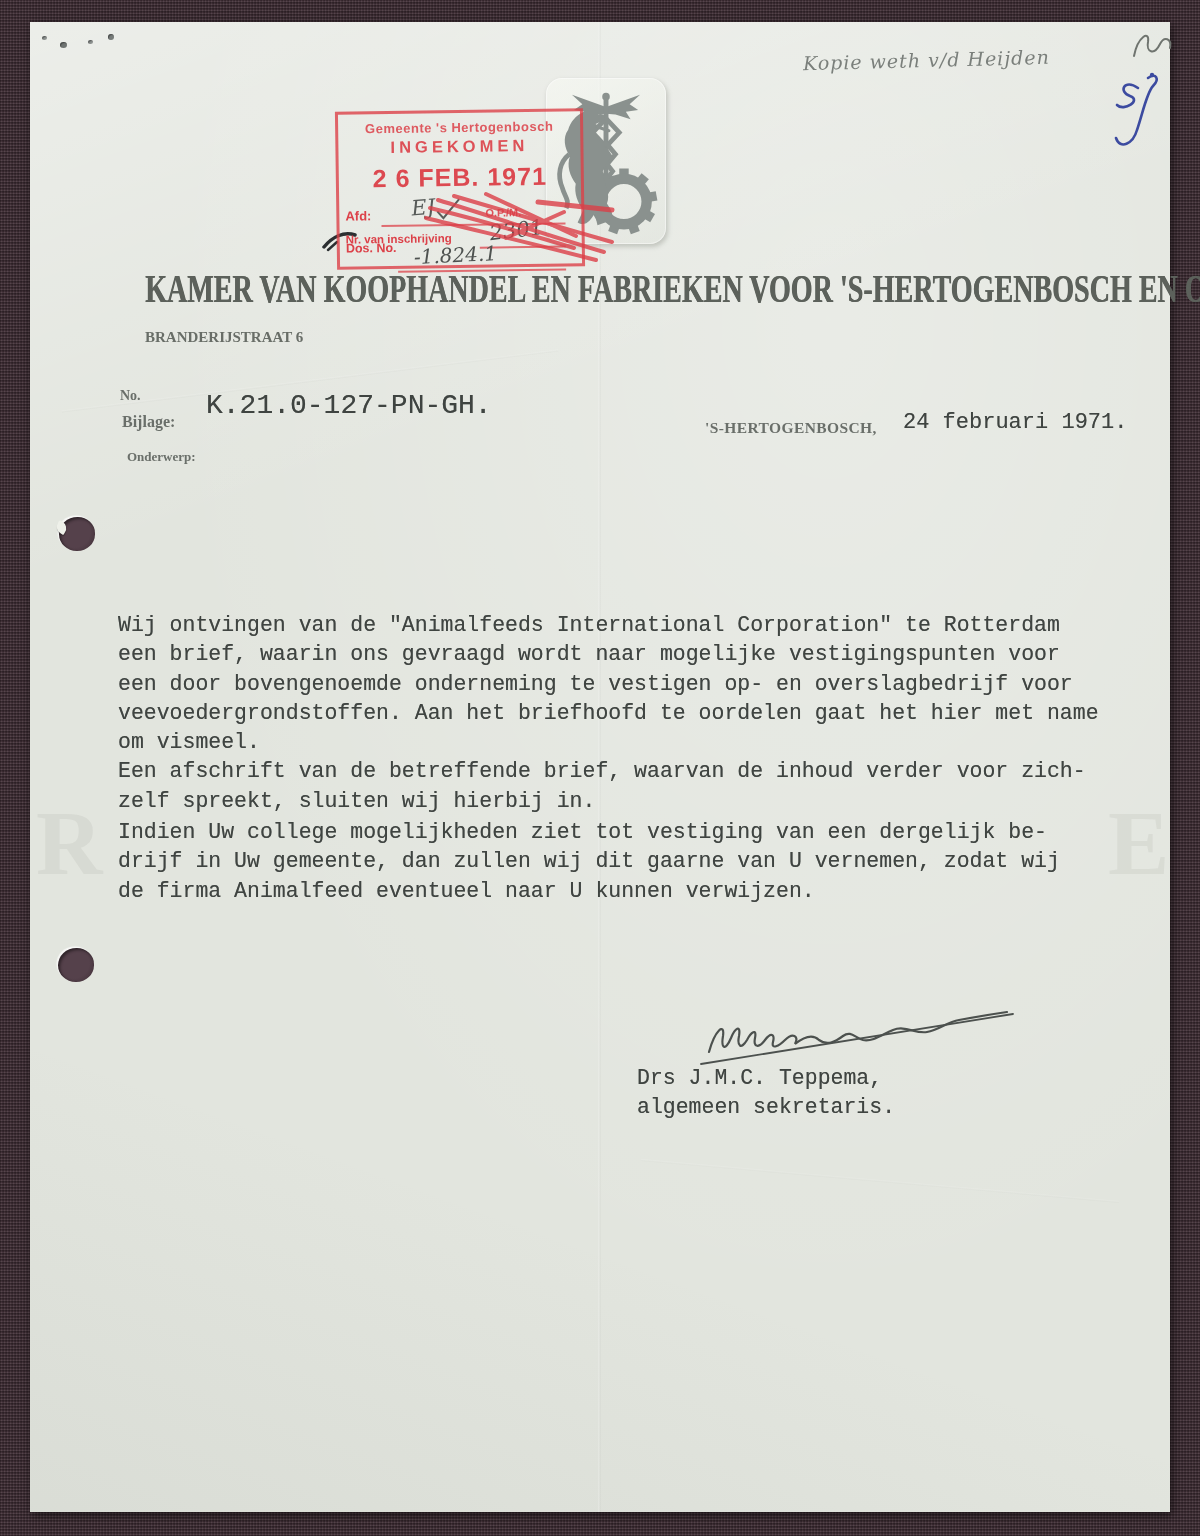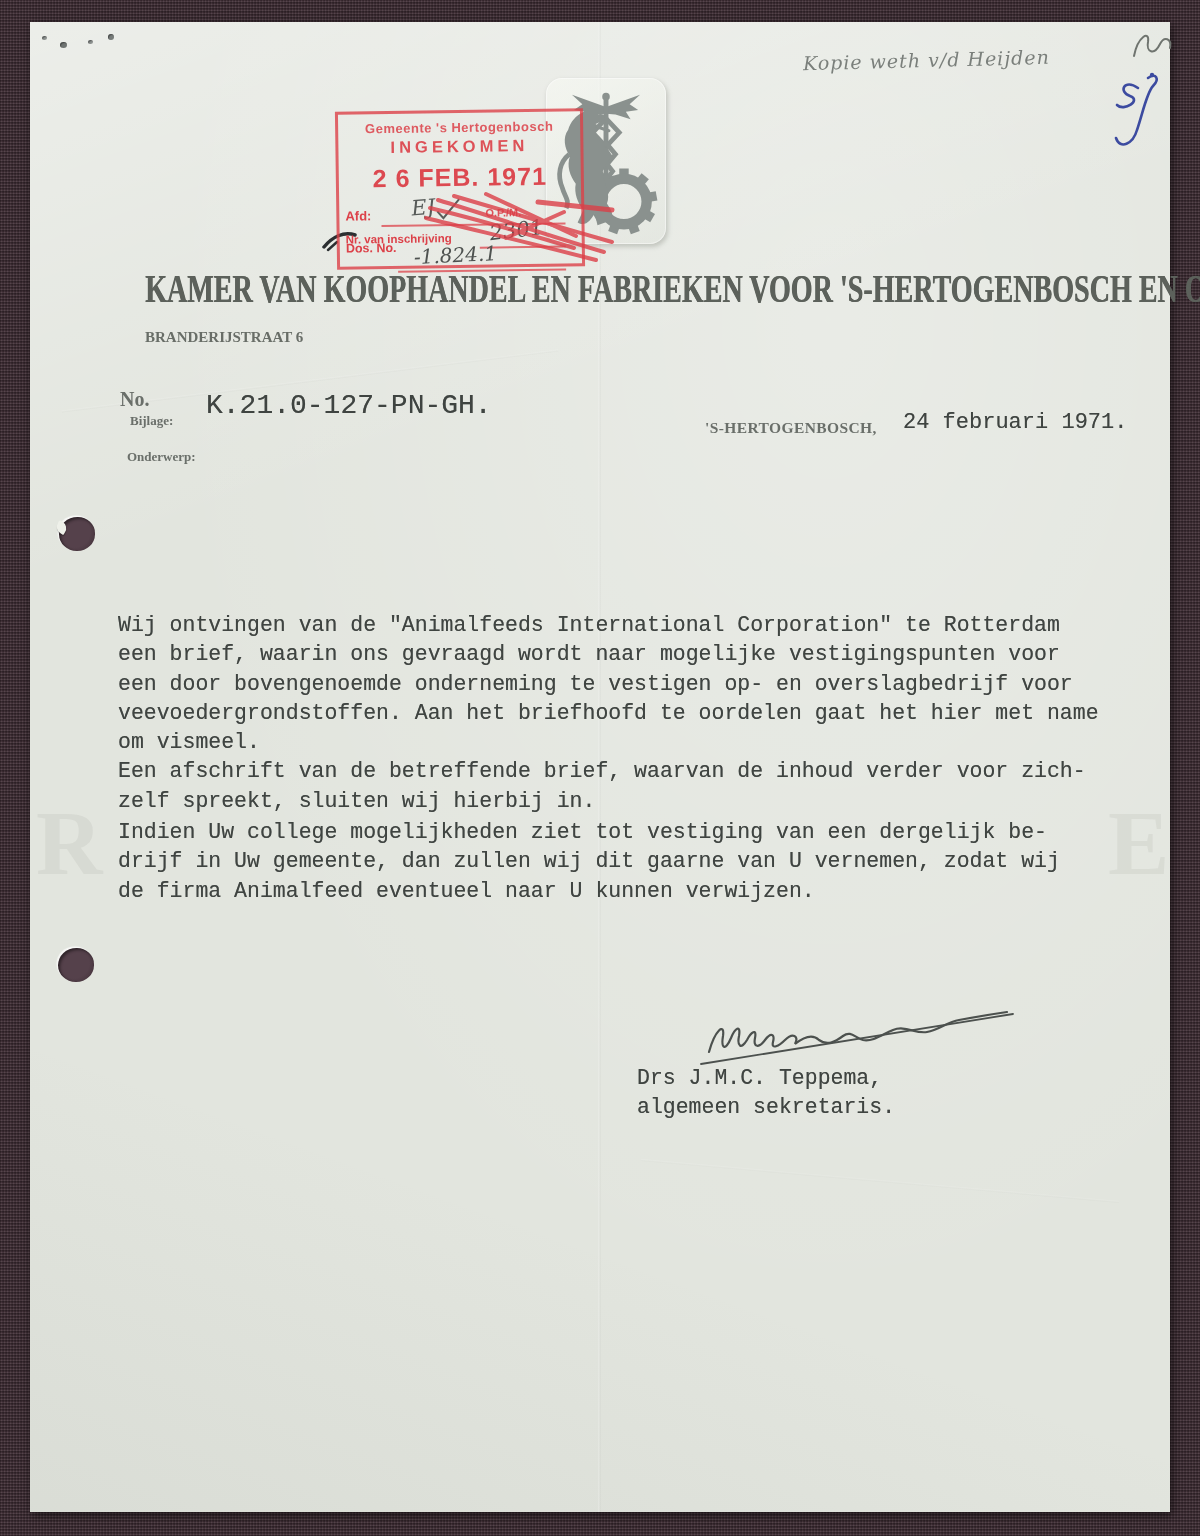--- a/index.html
+++ b/index.html
@@ -201,23 +201,23 @@
   </svg>
 
   <svg class="abs" style="left:292px;top:198px;" width="38" height="32" viewBox="0 0 38 32">
     <path d="M2,27 C10,17 22,11 33,15" fill="none" stroke="#2b2f31" stroke-width="3.5" stroke-linecap="round"></path>
     <path d="M6,30 L15,22" fill="none" stroke="#2b2f31" stroke-width="2.5" stroke-linecap="round"></path>
   </svg>
 
   <div class="abs title" style="left:115px;top:244px;">KAMER VAN KOOPHANDEL EN FABRIEKEN VOOR 'S-HERTOGENBOSCH EN OMSTREKEN</div>
   <div class="abs srf addr2" style="left:115px;top:307px;">BRANDERIJSTRAAT 6</div>
 
-  <div class="abs srf" style="left:90px;top:366px;font-size:20px;">No.</div>
+  <div class="abs srf" style="left:90px;top:366px;font-size:14px;">No.</div>
   <div class="abs tw" style="left:128px;top:368px;font-size:28px;margin-left:48px;">K.21.0-127-PN-GH.</div>
-  <div class="abs srf" style="left:100px;top:391px;font-size:13px;text-align:right;">Bijlage:</div>
+  <div class="abs srf" style="left:92px;top:391px;font-size:16px;text-align:right;">Bijlage:</div>
   <div class="abs srf" style="left:90px;top:427px;font-size:13px;margin-left:7px;">Onderwerp:</div>
 
   <div class="abs srf" style="left:675px;top:397px;font-size:15.5px;letter-spacing:.4px;">'S-HERTOGENBOSCH,</div>
   <div class="abs tw" style="left:873px;top:388px;font-size:22px;">24 februari 1971.</div>
 
 
   <div class="abs tw pre" style="left:88px;top:589px;font-size:21.5px;line-height:29.3px;">Wij ontvingen van de "Animalfeeds International Corporation" te Rotterdam
 een brief, waarin ons gevraagd wordt naar mogelijke vestigingspunten voor
 een door bovengenoemde onderneming te vestigen op- en overslagbedrijf voor
 veevoedergrondstoffen. Aan het briefhoofd te oordelen gaat het hier met name

